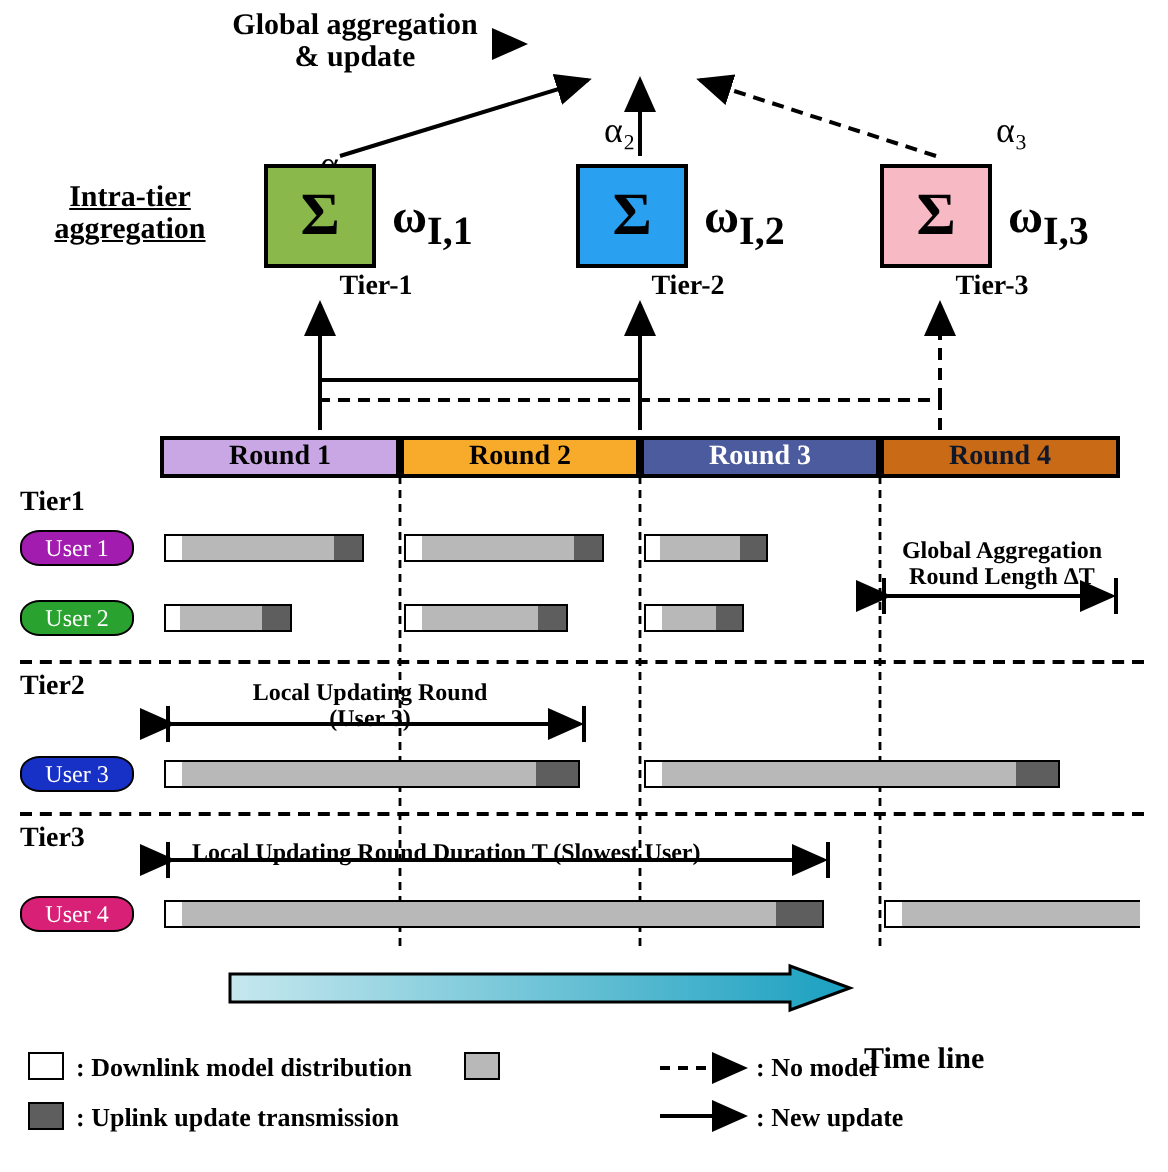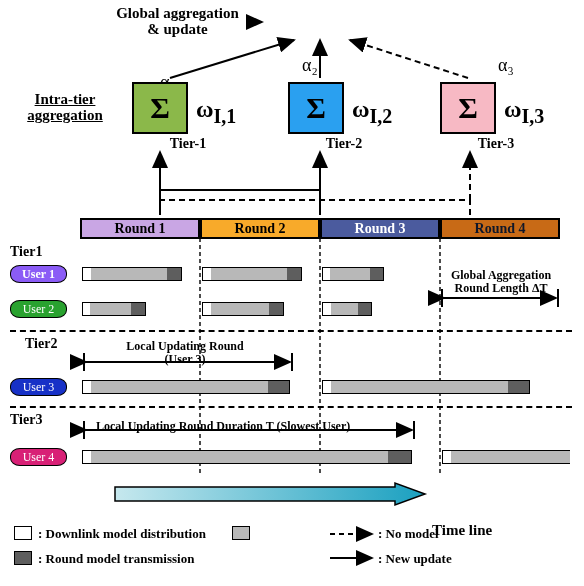--- a/index.html
+++ b/index.html
@@ -21,21 +21,21 @@
 
   
   .roundhead{position:absolute;height:21px;border:2px solid #000;display:flex;align-items:center;justify-content:center;font-size:14px;font-weight:bold;}
   .roundhead.r1{background:#c9a6e4;}
   .roundhead.r2{background:#f8aa2a;}
   .roundhead.r3{background:#4b5b9e;}
   .roundhead.r4{background:#c86a16;}
 
   
   .user{position:absolute;width:57px;height:18px;border:1px solid #000;border-radius:10px/8px;display:flex;align-items:center;justify-content:center;font-size:12px;color:#fff;}
-  .user.u1{background:#8b5cf6;font-weight:bold;}
+  .user.u1{background:#a21caf;}
   .user.u2{background:#29a22f;}
   .user.u3{background:#1731c7;}
   .user.u4{background:#d82076;}
 
   .tiername{position:absolute;font-size:14px;font-weight:bold;}
 
   
   .bar{position:absolute;height:14px;border:1px solid #000;display:flex;}
   .bar .dl{background:#fff;height:100%;}
   .bar .cmp{background:#b8b8b8;height:100%;}
@@ -179,21 +179,21 @@
   <div class="bar" style="left:322px;top:302px;width:50px;">
       <div class="dl" style="width:16%"></div>
       <div class="cmp" style="width:56%"></div>
       <div class="ul" style="width:28%"></div>
     </div>
 
   <div class="annot" style="left:442px;top:269px;width:118px;">Global Aggregation<br>Round Length ΔT</div>
 
   <div class="hsep" style="top:330px;"></div>
 
-  <div class="tiername" style="left:25px;top:336px;">Tier2</div>
+  <div class="tiername" style="left:10px;top:336px;">Tier2</div>
   <div class="annot" style="left:100px;top:340px;width:170px;">Local Updating Round<br>(User 3)</div>
 
   <div class="user u3" style="left:10px;top:378px;">User 3</div>
   <div class="bar" style="left:82px;top:380px;width:208px;">
       <div class="dl" style="width:4%"></div>
       <div class="cmp" style="width:86%"></div>
       <div class="ul" style="width:10%"></div>
     </div>
   <div class="bar" style="left:322px;top:380px;width:208px;">
       <div class="dl" style="width:4%"></div>
@@ -220,17 +220,17 @@
   <div class="abs bold" style="left:432px;top:482px;font-size:15px;">Time line</div>
 
   <div class="legend-swatch white" style="left:14px;top:526px;"></div>
   <div class="legend-text" style="left:38px;top:526px;">: Downlink model distribution</div>
 
   <div class="legend-swatch lightgrey" style="left:232px;top:526px;"></div>
 
   <div class="legend-text" style="left:378px;top:526px;">: No model</div>
 
   <div class="legend-swatch darkgrey" style="left:14px;top:551px;"></div>
-  <div class="legend-text" style="left:38px;top:551px;">: Round model transmission</div>
+  <div class="legend-text" style="left:38px;top:551px;">: Uplink update transmission</div>
 
   <div class="legend-text" style="left:378px;top:551px;">: New update</div>
 
 </div>
 
 </body></html>

